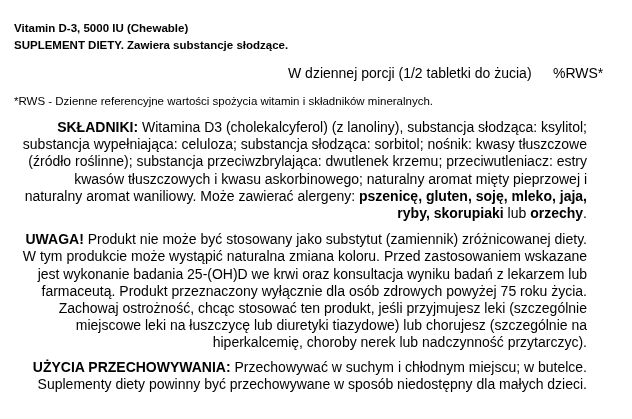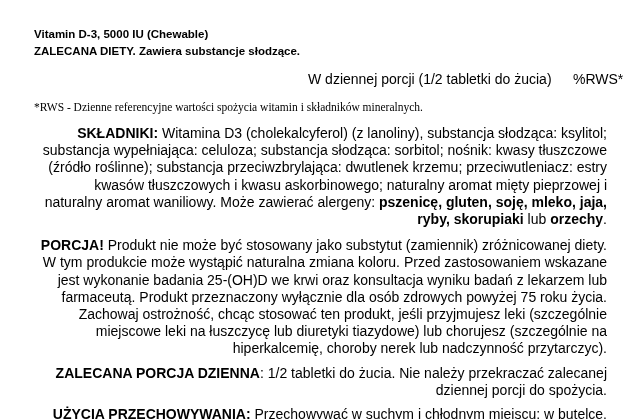--- a/index.html
+++ b/index.html
@@ -13,23 +13,22 @@
     height: 419px;
     overflow: hidden;
     font-family: "Liberation Sans", sans-serif;
     color: #000000;
     -webkit-font-smoothing: antialiased;
   }
   .label-sheet {
     width: 601px;
     height: 419px;
     box-sizing: border-box;
-    padding: 26px 14px 0 14px;
+    padding: 20px 14px 0 14px;
     position: relative;
-    margin-left: 20px;
   }
   .heading-block {
     margin: 0;
     padding: 0;
   }
   .heading-line {
     font-size: 11.5px;
     font-weight: bold;
     line-height: 17px;
     white-space: nowrap;
@@ -49,39 +48,38 @@
   }
   .col-name   { width: 274px; }
   .col-amount { width: 265px; }
   .col-rws    { width: 65px; }
   .facts-head td { font-size: 14px; }
   .nutrient-row td { padding-top: 1px; }
   .footnote {
     font-size: 11.5px;
     line-height: 17px;
     margin-top: 11px;
-    font-family: Liberation Serif, serif;
   }
   .para {
     font-size: 14px;
     line-height: 17.2px;
     margin-top: 9px;
     text-align: right;
   }
   .para-tight { margin-top: 7px; }
   .b { font-weight: bold; }
 </style>
 </head>
 <body>
 
 <div class="label-sheet">
 
   <div class="heading-block">
     <div class="heading-line">Vitamin D-3, 5000 IU (Chewable)</div>
-    <div class="heading-line">ZALECANA DIETY. Zawiera substancje słodzące.</div>
+    <div class="heading-line">SUPLEMENT DIETY. Zawiera substancje słodzące.</div>
   </div>
 
   <table class="facts-table">
     <colgroup>
       <col class="col-name">
       <col class="col-amount">
       <col class="col-rws">
     </colgroup>
     <tbody>
       <tr class="facts-head">
@@ -104,28 +102,24 @@
       <span class="b">mleko,</span>
       <span class="b">jaja,</span>
       <span class="b">ryby,</span>
       <span class="b">skorupiaki</span>
       <span>lub</span>
       <span class="b">orzechy</span><span>.</span>
     </span>
   </div>
 
   <div class="para">
-    <span class="b">PORCJA!</span>
+    <span class="b">UWAGA!</span>
     <span>Produkt nie może być stosowany jako substytut (zamiennik) zróżnicowanej diety. W tym produkcie może wystąpić naturalna zmiana koloru. Przed zastosowaniem wskazane jest wykonanie badania 25-(OH)D we krwi oraz konsultacja wyniku badań z lekarzem lub farmaceutą. Produkt przeznaczony wyłącznie dla osób zdrowych powyżej 75 roku życia. Zachowaj ostrożność, chcąc stosować ten produkt, jeśli przyjmujesz leki (szczególnie miejscowe leki na łuszczycę lub diuretyki tiazydowe) lub chorujesz (szczególnie na hiperkalcemię, choroby nerek lub nadczynność przytarczyc).</span>
   </div>
 
 
-  <div class="para para-tight">
-    <span class="b">ZALECANA PORCJA DZIENNA</span><span>:</span>
-    <span>1/2 tabletki do żucia. Nie należy przekraczać zalecanej dziennej porcji do spożycia.</span>
-  </div>
 
   <div class="para para-tight">
     <span class="b">UŻYCIA PRZECHOWYWANIA:</span>
     <span>Przechowywać w suchym i chłodnym miejscu; w butelce. Suplementy diety powinny być przechowywane w sposób niedostępny dla małych dzieci.</span>
   </div>
 
 </div>
 
 </body></html>

